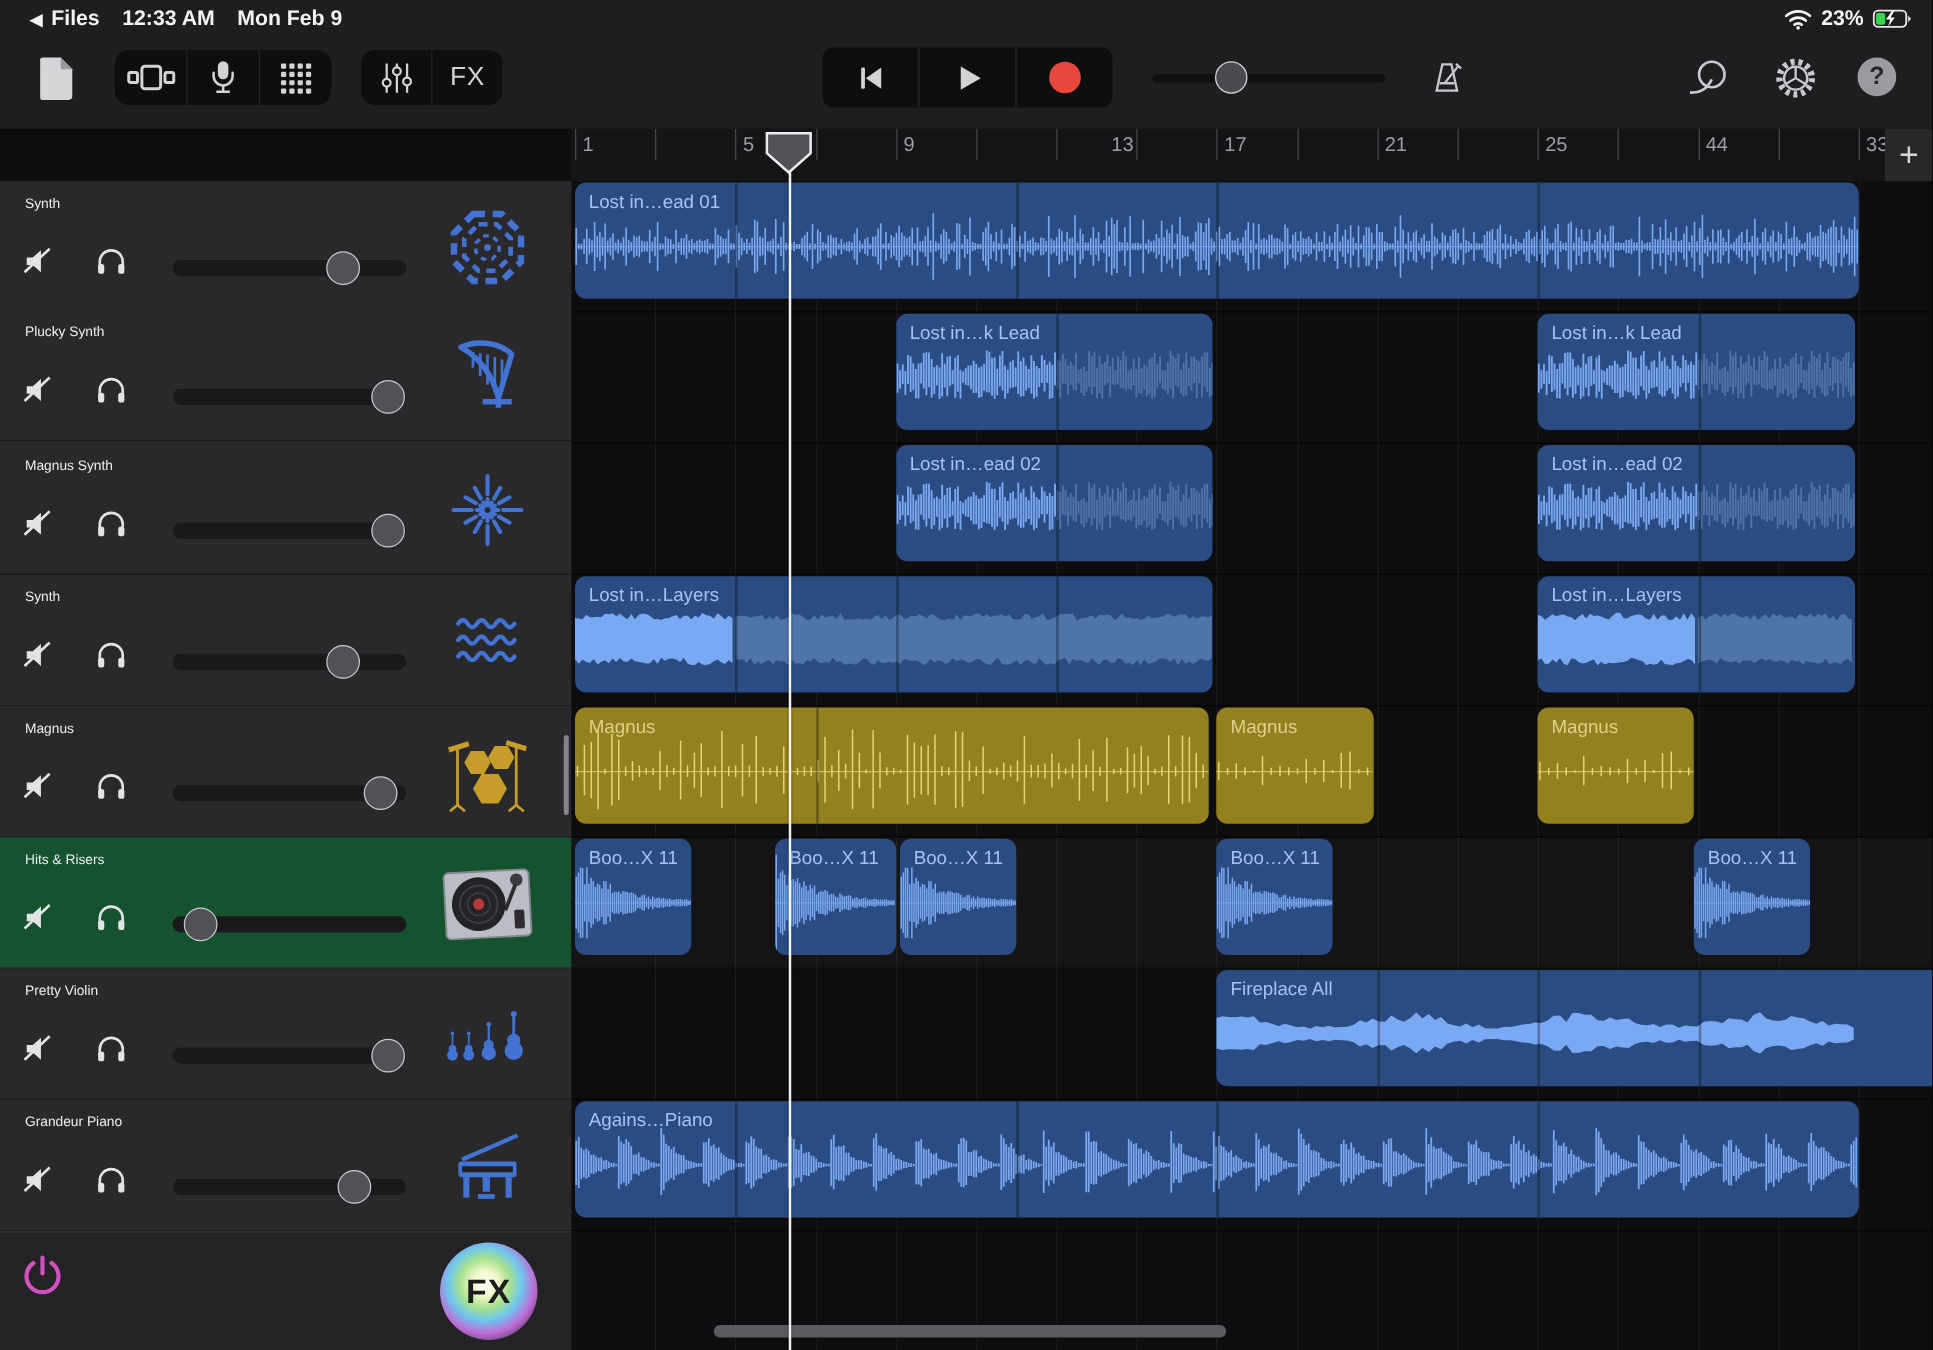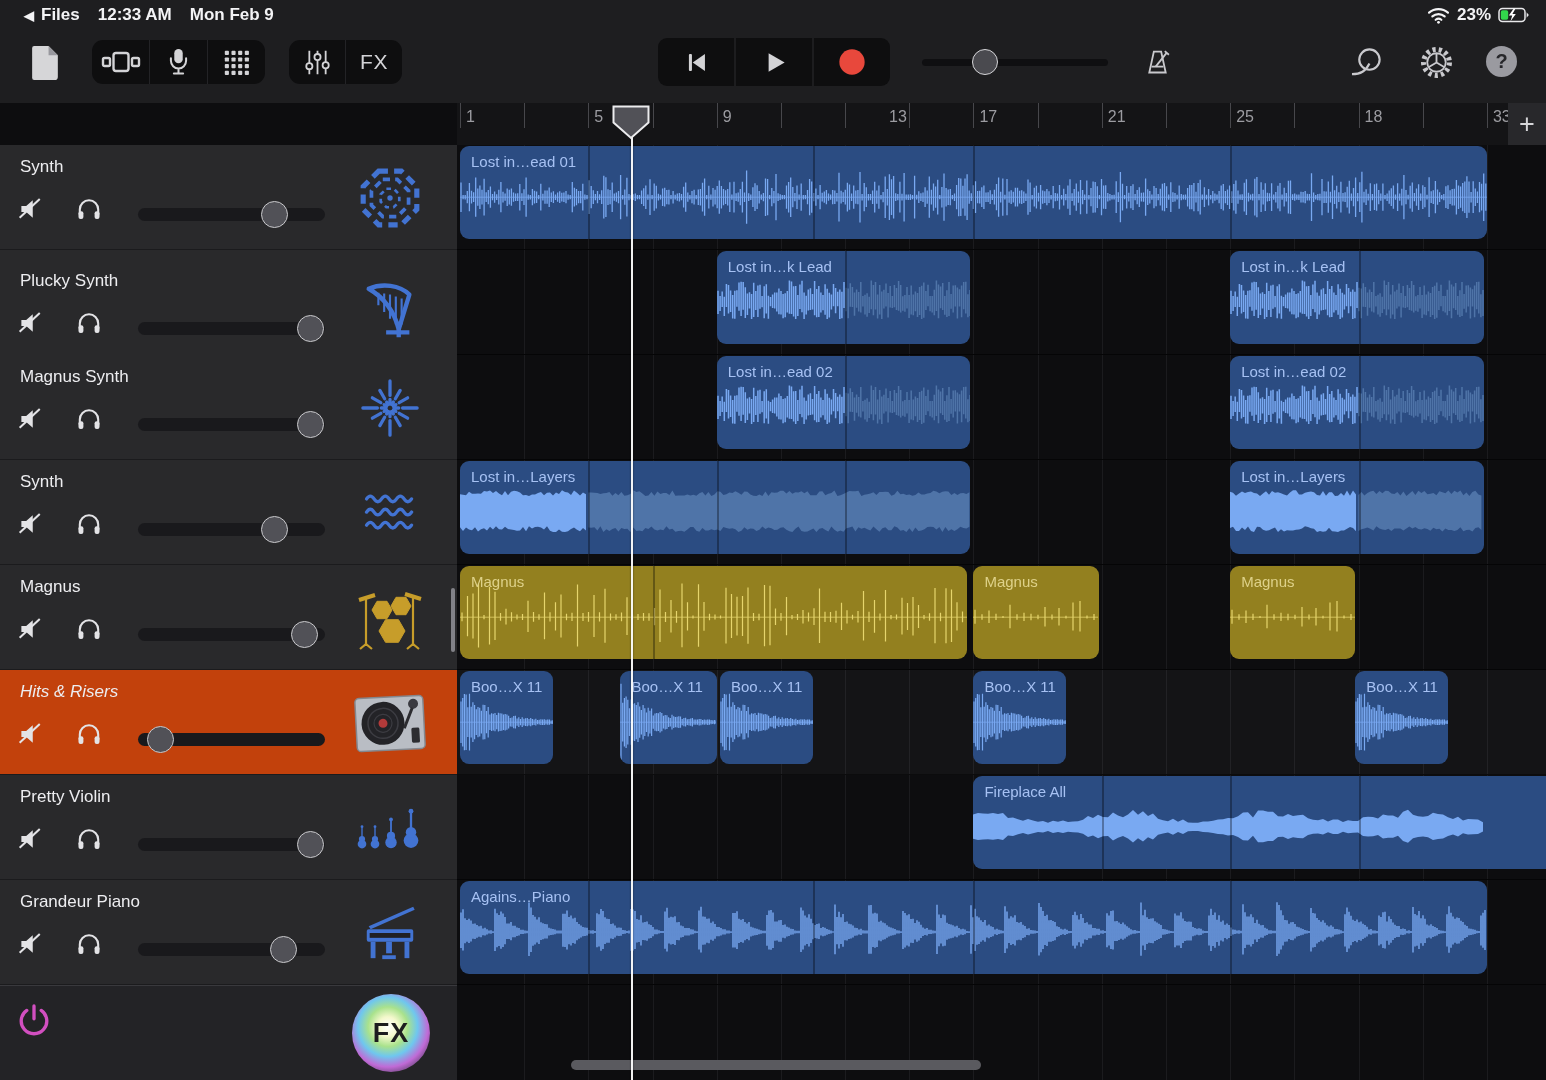--- a/index.html
+++ b/index.html
@@ -39,22 +39,22 @@
   #ruler{position:absolute;left:457px;top:103px;width:1051px;height:42px;background:#141416;z-index:5;}
   .rtick{position:absolute;top:0;width:1px;height:25px;background:#47474b;}
   .rnum{position:absolute;top:5px;font-size:16px;color:#9c9ca1;}
   #addpanel{position:absolute;left:1508px;top:103px;width:38px;height:42px;background:#28282b;
             display:flex;align-items:center;justify-content:center;color:#d6d6d9;
             font-size:27px;font-weight:300;z-index:6;}
   
   #headers{position:absolute;left:0;top:145px;width:457px;height:840px;background:#29292b;z-index:4;}
   .trow{position:absolute;left:0;width:457px;height:105px;background:#29292b;
         border-bottom:1px solid #1b1b1d;box-sizing:border-box;}
-  .trow.sel{background:#c2410c;font-style:italic;}
-  .tname{position:absolute;left:20px;top:12px;font-size:17px;color:#ededf0;}
+  .trow.sel{background:#14532d;}
+  .tname{position:absolute;left:20px;top:12px;font-size:11px;color:#ededf0;}
   .ticon{position:absolute;top:50px;width:28px;height:28px;color:#e3e3e6;}
   .ticon.mute{left:17px;}
   .ticon.mon{left:75px;}
   .vslider{position:absolute;left:138px;top:63px;width:187px;height:13px;border-radius:7px;background:#19191c;}
   .vknob{position:absolute;top:-7px;width:27px;height:27px;border-radius:50%;background:#515157;
          border:1.5px solid #c9c9cc;box-sizing:border-box;}
   .inst{position:absolute;left:346px;top:12px;width:88px;height:82px;display:flex;
         align-items:center;justify-content:center;color:#4273d2;}
   .inst.gold{color:#c79d2a;}
   
@@ -268,21 +268,21 @@
       <div class="rtick" style="left: 901.52px;"></div>
       <div class="rtick" style="left: 965.7px;"></div>
       <div class="rtick" style="left: 1029.88px;"></div>
       <div class="rnum" style="left: 9px;">1</div>
       <div class="rnum" style="left: 137.36px;">5</div>
       <div class="rnum" style="left: 265.72px;">9</div>
       <div class="rnum" style="left: 394.08px; margin-left: 38px;">13</div>
       <div class="rnum" style="left: 522.44px;">17</div>
       <div class="rnum" style="left: 650.8px;">21</div>
       <div class="rnum" style="left: 779.16px;">25</div>
-      <div class="rnum" style="left: 907.52px;">18</div>
+      <div class="rnum" style="left: 907.52px;">44</div>
       <div class="rnum" style="left: 1035.88px;">33</div>
     </div>
   <div id="addpanel">
     <span>+</span>
   </div>
 
   <div id="headers">
       <div class="trow" style="top: 0px;">
         <div class="tname">Synth</div>
         <div class="ticon mute">
@@ -309,21 +309,21 @@
           <span style="display:flex;">
             <svg width="66" height="66" viewBox="0 0 64 64" fill="none" stroke="currentColor">
               <polygon points="21 6 43 6 58 21 58 43 43 58 21 58 6 43 6 21" stroke-width="5" stroke-dasharray="9 6"></polygon>
               <polygon points="25 14 39 14 50 25 50 39 39 50 25 50 14 39 14 25" stroke-width="3.6" stroke-dasharray="7 5"></polygon>
               <polygon points="28.5 23 35.5 23 41 28.5 41 35.5 35.5 41 28.5 41 23 35.5 23 28.5" stroke-width="2.6" stroke-dasharray="4.5 4"></polygon>
               <circle cx="32" cy="32" r="2.6" fill="currentColor" stroke="none"></circle>
             </svg>
           </span>
         </div>
       </div>
-      <div class="trow" style="top: 114px;">
+      <div class="trow" style="top: 103px;">
         <div class="tname">Plucky Synth</div>
         <div class="ticon mute">
           <span style="display:flex;">
             <svg width="28" height="28" viewBox="0 0 32 32">
               <path d="M5 12.5h5.5L18 6v20l-7.5-6.5H5z" fill="currentColor"></path>
               <path d="M3 26 26 4.5" stroke="currentColor" stroke-width="2.4"></path>
             </svg>
           </span>
         </div>
         <div class="ticon mon">

